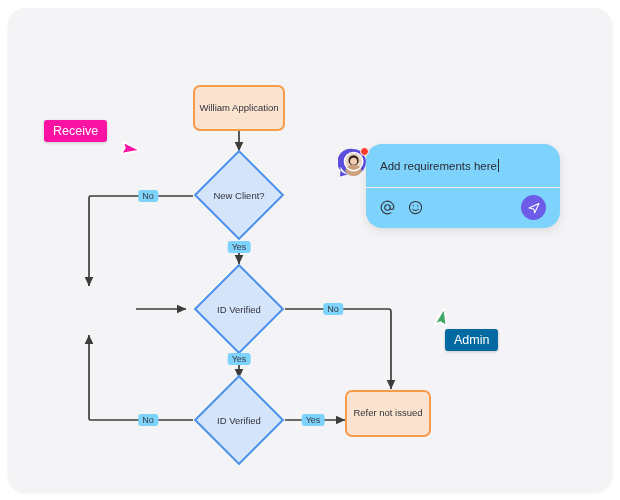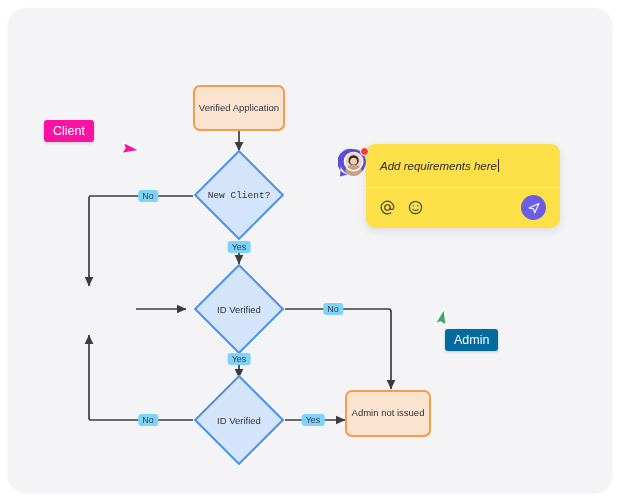--- a/index.html
+++ b/index.html
@@ -31,22 +31,22 @@
 
   
   .tag{position:absolute;color:#fff;font-size:12.5px;
         padding:4px 9px;border-radius:3px;white-space:nowrap;
         box-shadow:0 1px 3px rgba(0,0,0,0.18);}
   .tag-william{background:#fa12a3;}
   .tag-admin{background:#0369a1;}
   .cursor{position:absolute;}
 
   
-  .comment-card{position:absolute;background:#fde047;border-radius:9px;
-        box-shadow:0 3px 10px rgba(0,0,0,0.10);overflow:hidden;font-style:italic;}
+  .comment-card{position:absolute;background:#7dd3fc;border-radius:16px;
+        box-shadow:0 3px 10px rgba(0,0,0,0.10);overflow:hidden;}
   .comment-input-row{height:43px;display:flex;align-items:center;
         padding:0 14px;border-bottom:1px solid #ececf0;}
   .comment-text{font-size:11.5px;color:#2b2b33;}
   .caret{display:inline-block;width:1px;height:13px;background:#2b2b33;
         vertical-align:-2px;margin-left:1px;}
   .comment-tools{height:39px;display:flex;align-items:center;
         padding:0 14px;gap:13px;}
   .tool-icon{color:#33333b;display:flex;align-items:center;}
   .send-btn{margin-left:auto;width:25px;height:25px;border-radius:50%;
         background:#6c5ce7;display:flex;align-items:center;justify-content:center;}
@@ -80,51 +80,51 @@
 
       <path d="M231,346 L231,370" marker-end="url(#arrowDark)"></path>
 
       <path d="M185,412 L82,412 Q81,412 81,409 L81,327" marker-end="url(#arrowDark)"></path>
 
       <path d="M277,412 L337,412" marker-end="url(#arrowDark)"></path>
     </g>
   </svg>
 
   <div class="node node-rect" style="left:185px;top:77px;width:92px;height:46px;">
-    <span>Verified Application</span>
+    <span>William Application</span>
   </div>
 
-  <div class="diamond-wrap" style="left:199px;top:155px;width:64px;height:64px;font-family:Liberation Mono, monospace;">
+  <div class="diamond-wrap" style="left:199px;top:155px;width:64px;height:64px;">
     <div class="diamond-shape"></div>
     <div class="diamond-label" style="left:-26px;width:116px;">New Client?</div>
   </div>
 
 
   <div class="diamond-wrap" style="left:199px;top:269px;width:64px;height:64px;">
     <div class="diamond-shape"></div>
     <div class="diamond-label" style="left:-26px;width:116px;">ID Verified</div>
   </div>
 
   <div class="diamond-wrap" style="left:199px;top:380px;width:64px;height:64px;">
     <div class="diamond-shape"></div>
     <div class="diamond-label" style="left:-26px;width:116px;">ID Verified</div>
   </div>
 
   <div class="node node-rect" style="left:337px;top:382px;width:86px;height:47px;">
-    <span>Admin not issued</span>
+    <span>Refer not issued</span>
   </div>
 
   <div class="edge-label" style="left:140px;top:188px;">No</div>
   <div class="edge-label" style="left:231px;top:239px;">Yes</div>
   <div class="edge-label" style="left:325px;top:301px;">No</div>
   <div class="edge-label" style="left:231px;top:351px;">Yes</div>
   <div class="edge-label" style="left:140px;top:412px;">No</div>
   <div class="edge-label" style="left:305px;top:412px;">Yes</div>
 
-  <div class="tag tag-william" style="left:36px;top:112px;">Client</div>
+  <div class="tag tag-william" style="left:36px;top:112px;">Receive</div>
   <svg class="cursor" style="left:111px;top:132px;" width="20" height="22" viewBox="0 0 20 22">
     <path d="M3,2 L17,16 L10,16 L6,21 z" fill="#fa12a3" stroke="#ffffff" stroke-width="1.6" stroke-linejoin="round" transform="rotate(125 10 11)"></path>
   </svg>
 
   <div class="tag tag-admin" style="left:437px;top:321px;">Admin</div>
   <svg class="cursor" style="left:425px;top:300px;" width="20" height="22" viewBox="0 0 20 22">
     <path d="M4,2 L17,14 L10,15 L7,21 z" fill="#3fa865" stroke="#ffffff" stroke-width="1.6" stroke-linejoin="round" transform="rotate(40 10 11)"></path>
   </svg>
 
   <div class="comment-card" style="left:358px;top:136px;width:194px;height:84px;">

